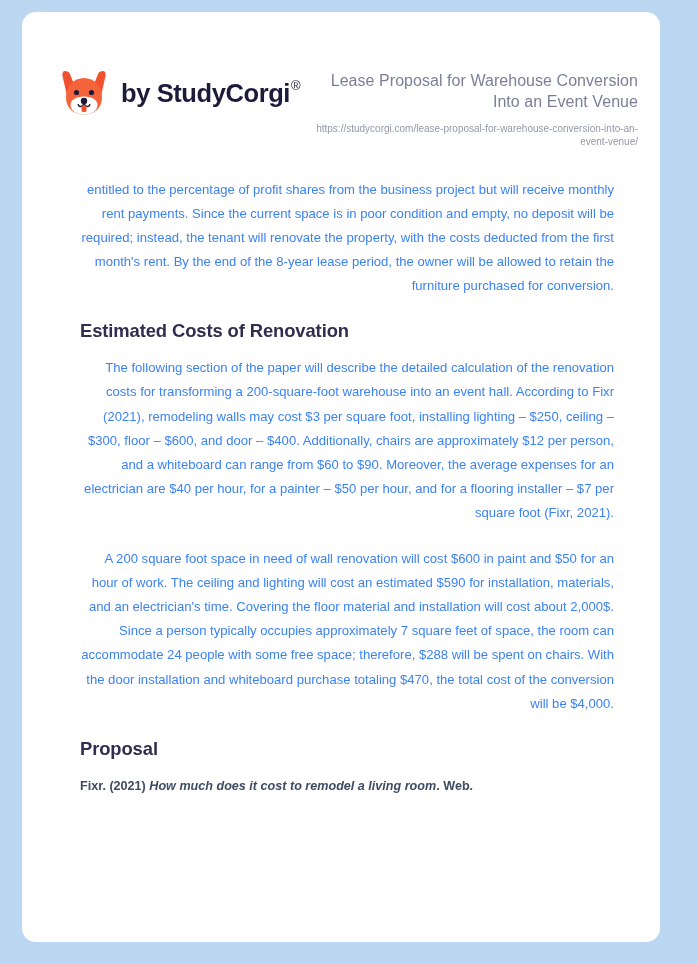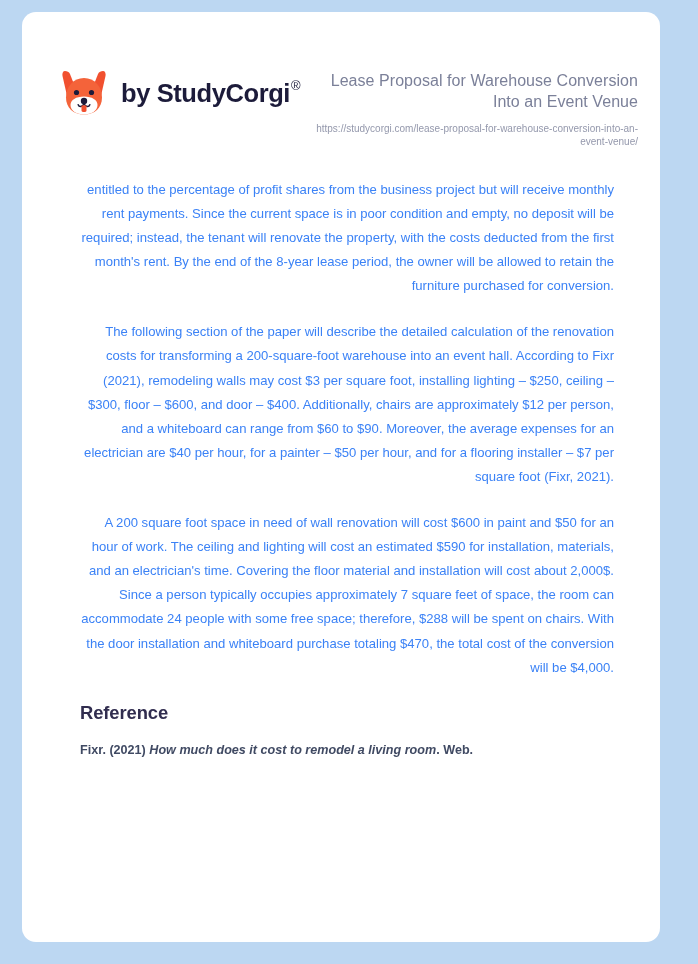--- a/index.html
+++ b/index.html
@@ -156,24 +156,25 @@
       <div class="doc-title">Lease Proposal for Warehouse Conversion Into an Event Venue</div>
       <div class="doc-url">https://studycorgi.com/lease-proposal-for-warehouse-conversion-into-an-event-venue/</div>
     </div>
 
   </div>
 
   <div class="doc-body">
 
     <p class="para">entitled to the percentage of profit shares from the business project but will receive monthly rent payments. Since the current space is in poor condition and empty, no deposit will be required; instead, the tenant will renovate the property, with the costs deducted from the first month's rent. By the end of the 8-year lease period, the owner will be allowed to retain the furniture purchased for conversion.</p>
 
+    <h2 class="section-heading">Estimated Costs of Renovation</h2>
 
     <p class="para">The following section of the paper will describe the detailed calculation of the renovation costs for transforming a 200-square-foot warehouse into an event hall. According to Fixr (2021), remodeling walls may cost $3 per square foot, installing lighting – $250, ceiling – $300, floor – $600, and door – $400. Additionally, chairs are approximately $12 per person, and a whiteboard can range from $60 to $90. Moreover, the average expenses for an electrician are $40 per hour, for a painter – $50 per hour, and for a flooring installer – $7 per square foot (Fixr, 2021).</p>
 
     <p class="para">A 200 square foot space in need of wall renovation will cost $600 in paint and $50 for an hour of work. The ceiling and lighting will cost an estimated $590 for installation, materials, and an electrician's time. Covering the floor material and installation will cost about 2,000$. Since a person typically occupies approximately 7 square feet of space, the room can accommodate 24 people with some free space; therefore, $288 will be spent on chairs. With the door installation and whiteboard purchase totaling $470, the total cost of the conversion will be $4,000.</p>
 
-    <h2 class="section-heading ref">Reference</h2>
+    <h2 class="section-heading ref">Proposal</h2>
 
     <p class="reference-line"><span>Fixr. (2021) </span><span class="ref-title">How much does it cost to remodel a living room</span><span>. Web.</span></p>
 
   </div>
 
 </div>
 
 </body></html>

